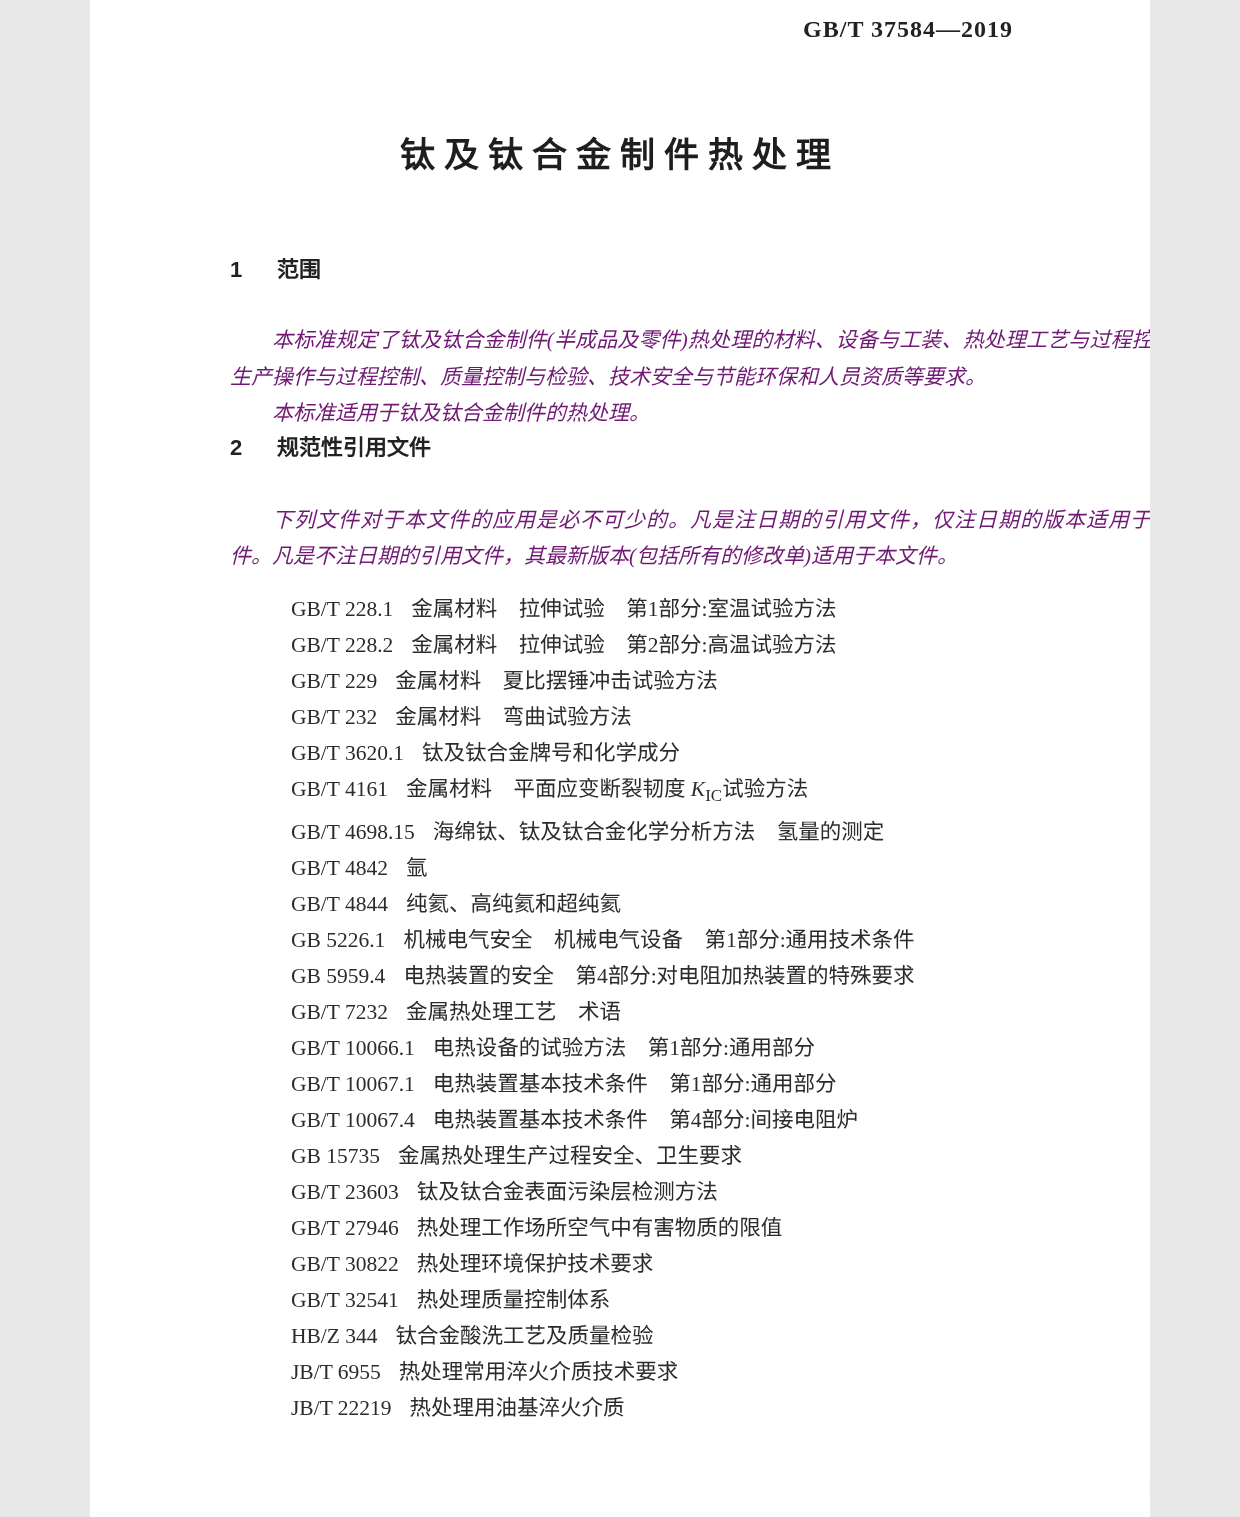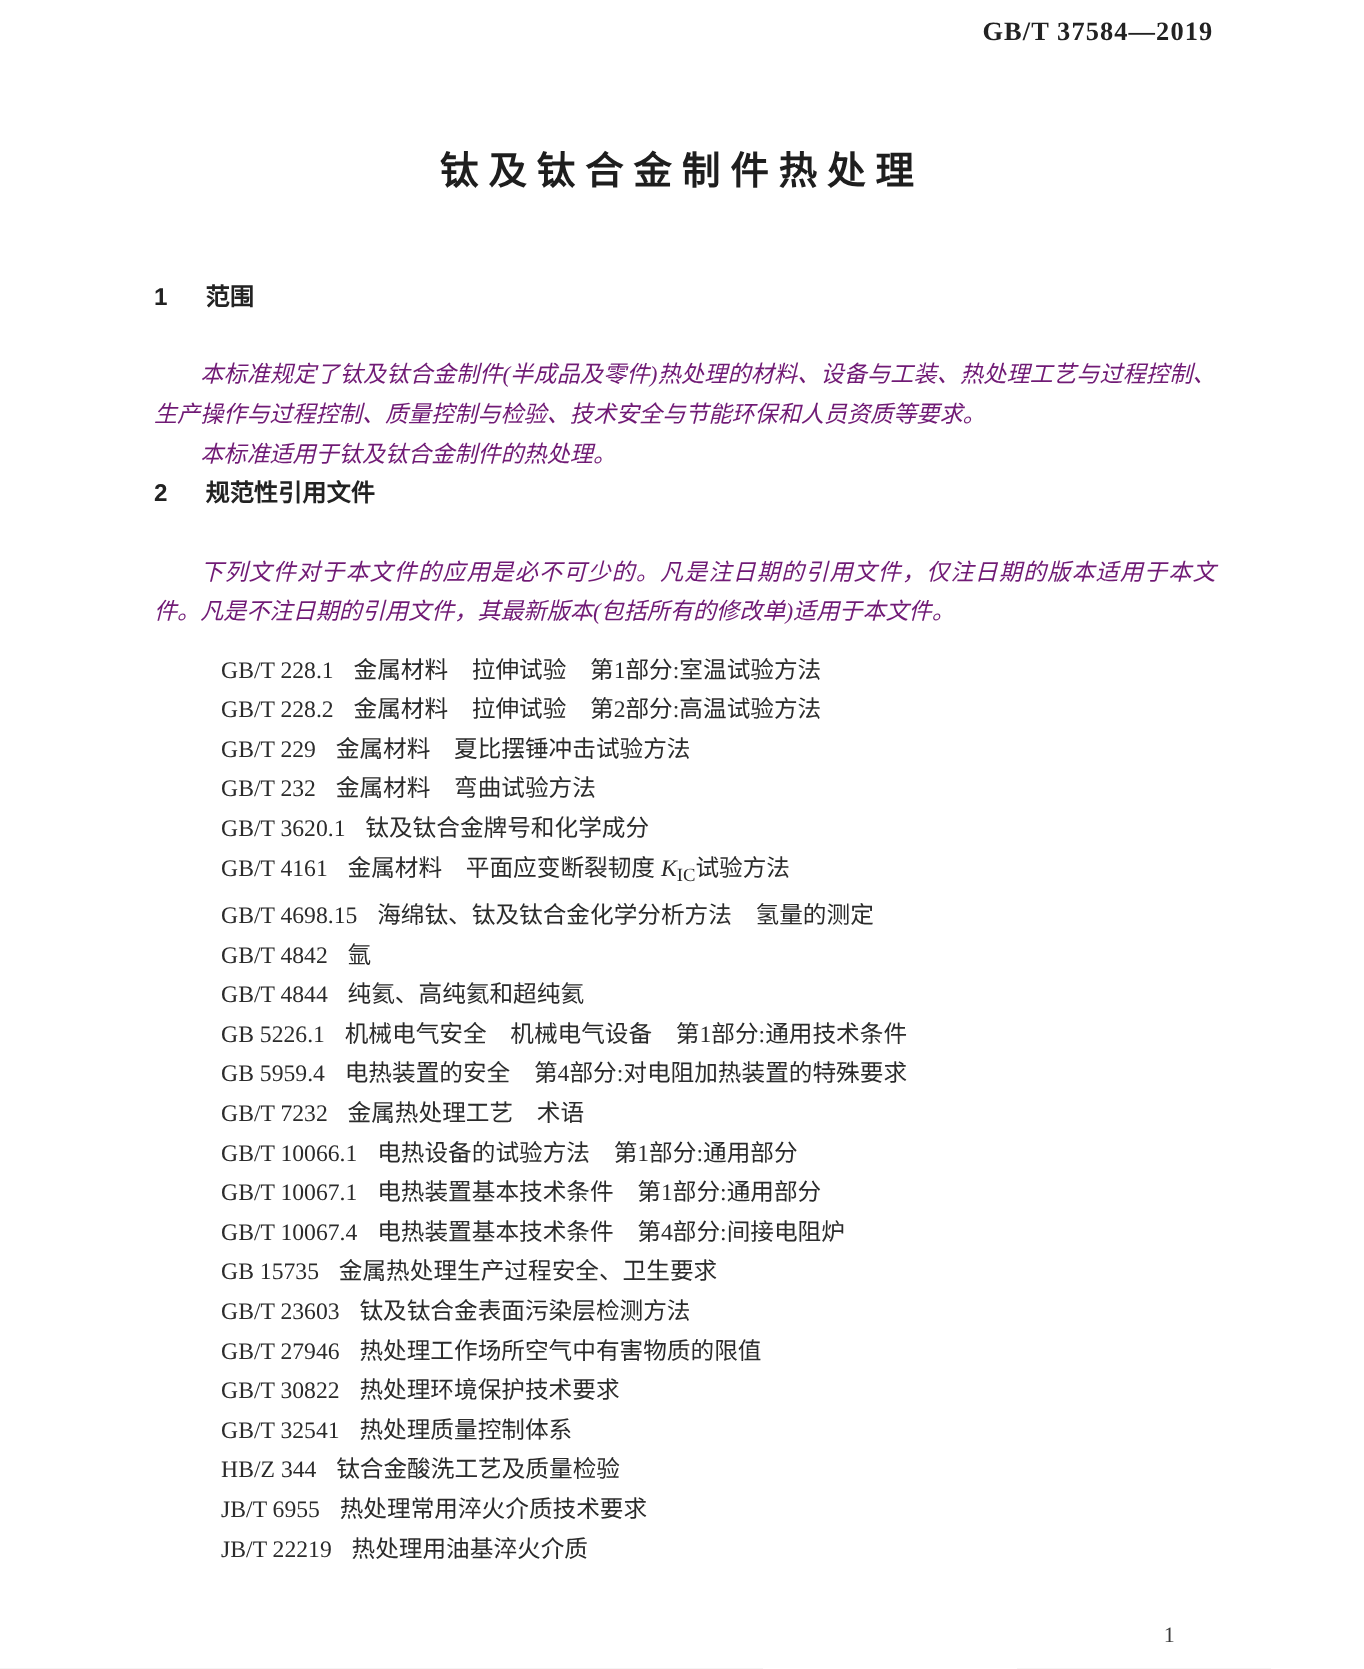--- a/index.html
+++ b/index.html
@@ -2,21 +2,21 @@
 <html lang="zh-CN"><head>
 <meta charset="utf-8">
 <style>
   html, body {
     margin: 0;
     padding: 0;
     background: #e8e8e8;
   }
   .page {
     position: relative;
-    width: 1240px;
+    width: 1060px;
     height: 1517px;
     margin: 0 auto;
     background: #ffffff;
     color: #2b2b2b;
     font-family: "Liberation Serif", serif;
     overflow: hidden;
   }
   .header-code {
     position: absolute;
     top: 16px;

